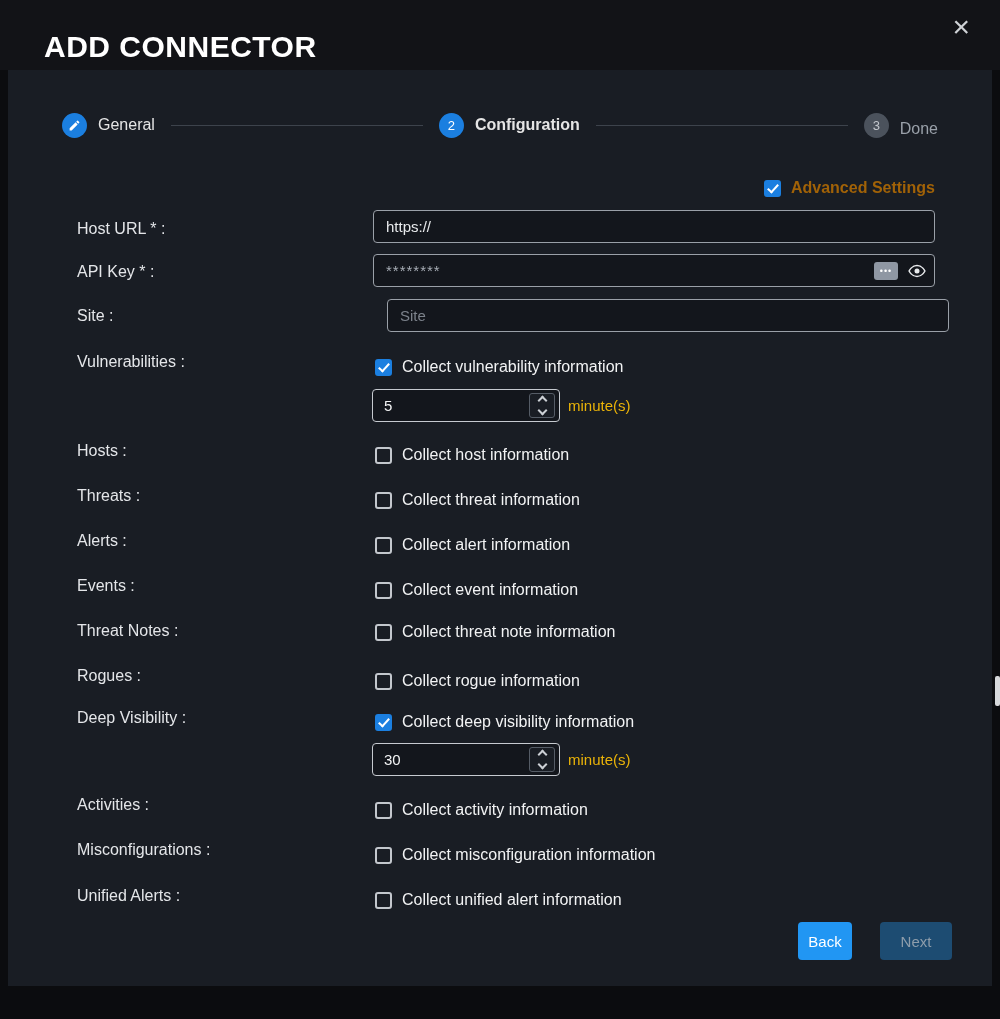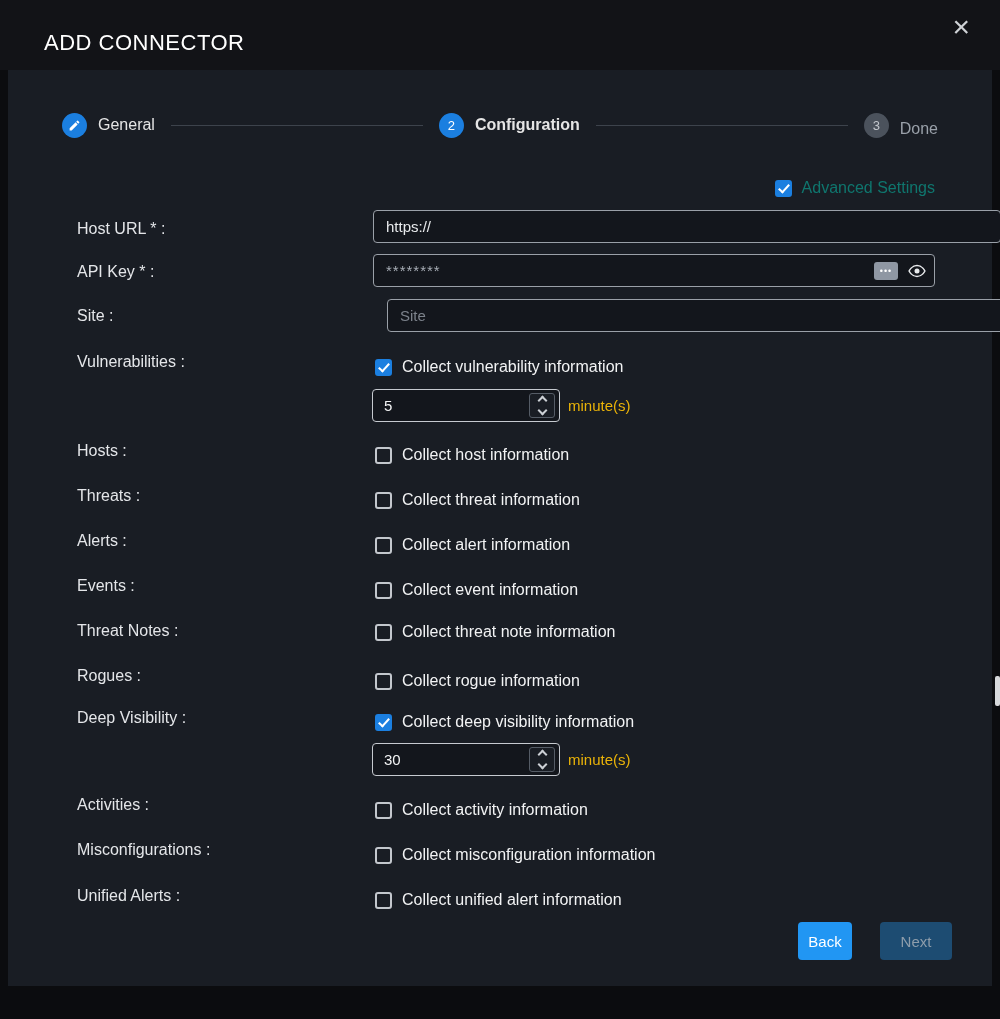--- a/index.html
+++ b/index.html
@@ -8,21 +8,21 @@
     position:relative;
     background:#0b0c0f;
     font-family:"Liberation Sans", sans-serif;
     overflow:hidden;
     color:#e8eaec;
   }
   .abs { position:absolute; }
 
   
   .header { position:absolute; left:0; top:0; width:1000px; height:70px; background:#121317; }
-  .title { position:absolute; left:44px; top:30px; font-size:22px; letter-spacing:0.5px; color:#ffffff; font-weight:400; }
+  .title { position:absolute; left:44px; top:30px; font-size:30px; letter-spacing:0.5px; color:#ffffff; font-weight:700; }
   .close { position:absolute; right:30px; top:12px; font-size:30px; font-weight:300; color:#cfd2d6; cursor:pointer; line-height:1; }
 
   
   .panel { position:absolute; left:8px; top:70px; width:984px; height:916px; background:#191d24; }
 
   
   .stepper { position:absolute; left:62px; right:62px; top:108px; height:34px; display:flex; align-items:center; }
   .step { display:flex; align-items:center; gap:11px; cursor:pointer; }
   .step-circle { width:25px; height:25px; border-radius:50%; display:flex; align-items:center; justify-content:center; font-size:13px; flex:none; }
   .step-circle.active { background:#1b7fe0; color:#fff; }
@@ -35,29 +35,29 @@
   
   .checkbox { width:17px; height:17px; border:2px solid #c3c7cd; border-radius:3px; position:relative; flex:none; cursor:pointer; background:transparent; }
   .checkbox.checked { background:#1b7fe0; border-color:#1b7fe0; }
   .checkbox.checked::after {
     content:''; position:absolute; left:4px; top:0px;
     width:4px; height:9px; border:solid #fff; border-width:0 2px 2px 0;
     transform:rotate(42deg);
   }
 
   .advanced { position:absolute; top:179px; right:65px; display:flex; align-items:center; gap:10px; }
-  .advanced-label { font-size:16px; color:#0f766e; }
+  .advanced-label { font-size:16px; color:#a16207;font-weight:bold; }
 
   
   .form-label { left:77px; color:#e4e6e9; font-size:16px; }
   .checkbox-row { left:375px; display:flex; align-items:center; gap:10px; height:22px; }
   .cb-label { color:#f2f3f4; font-size:16px; cursor:pointer; }
 
   .text-input {
-    position:absolute; left:373px; width:628px; height:33px;
+    position:absolute; left:373px; width:562px; height:33px;
     background:#13161c; border:1px solid #9aa0a8; border-radius:4px;
     color:#e8eaec; font-size:15px; padding:0 12px; outline:none;
     font-family:"Liberation Sans", sans-serif;
   }
   .text-input::placeholder { color:#7c828b; }
 
   .apikey-wrap {
     position:absolute; left:373px; top:254px; width:562px; height:33px;
     background:#13161c; border:1px solid #9aa0a8; border-radius:4px;
     display:flex; align-items:center; padding:0 6px 0 12px; gap:8px;

